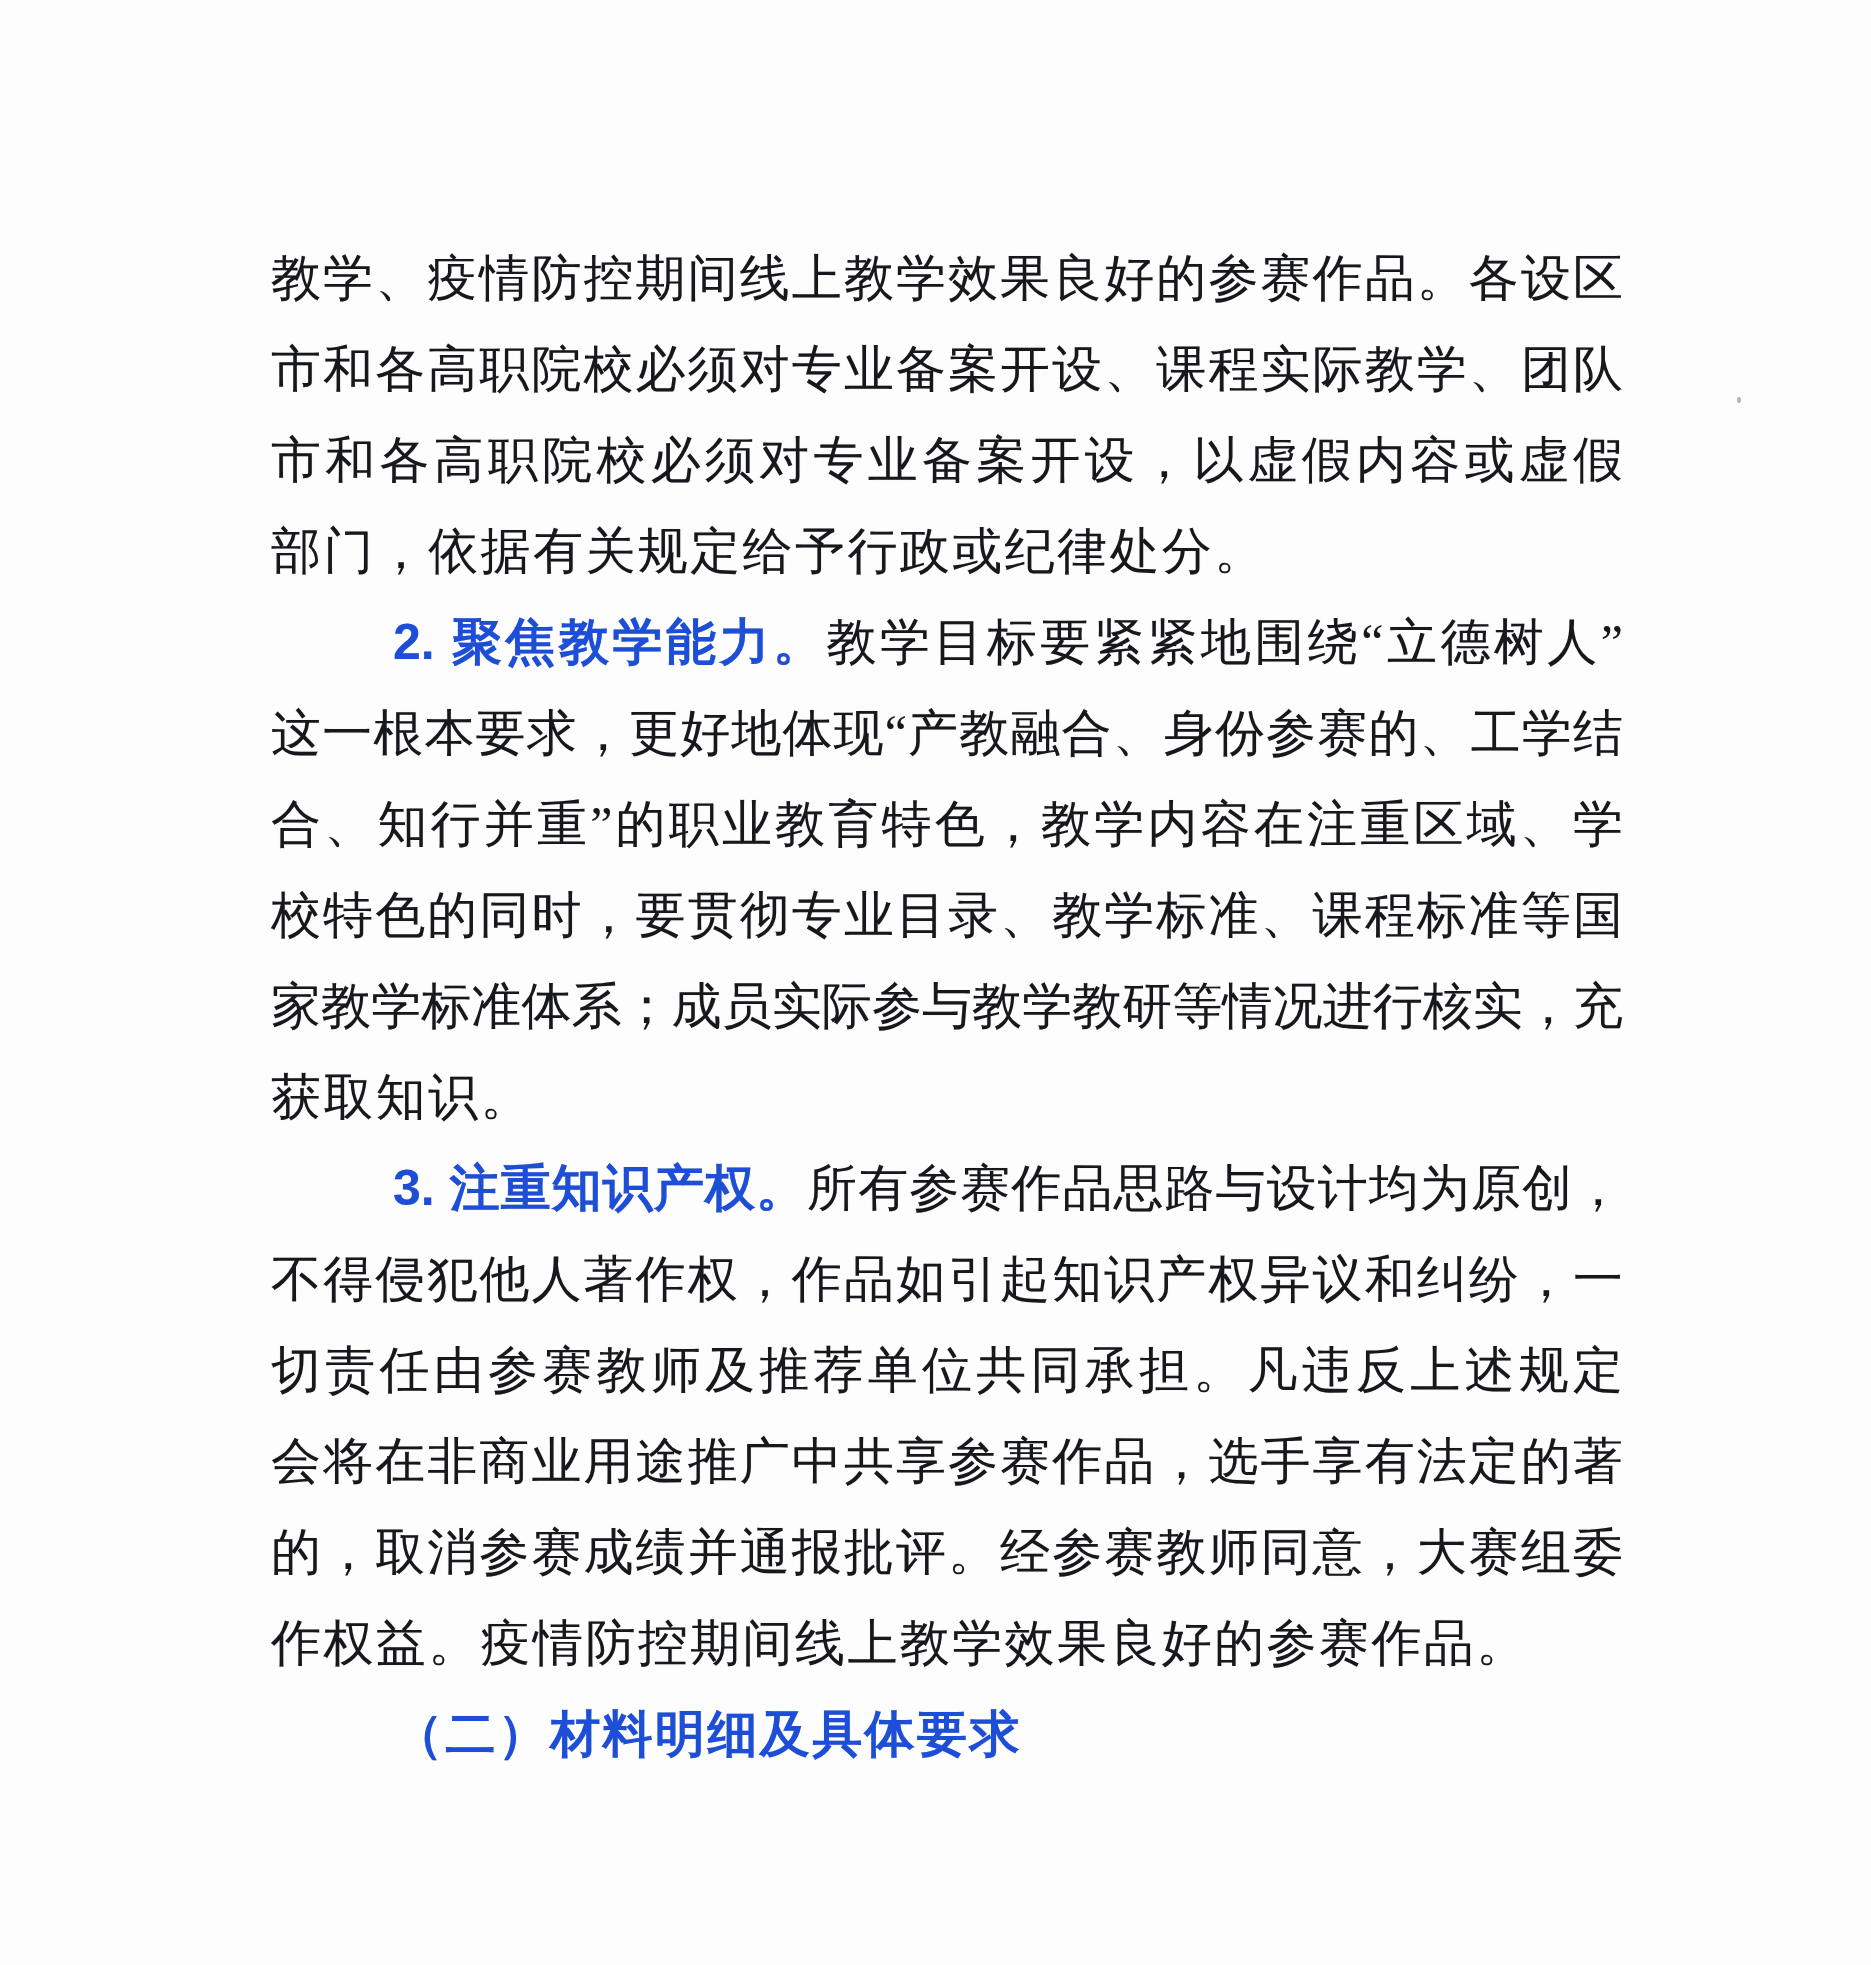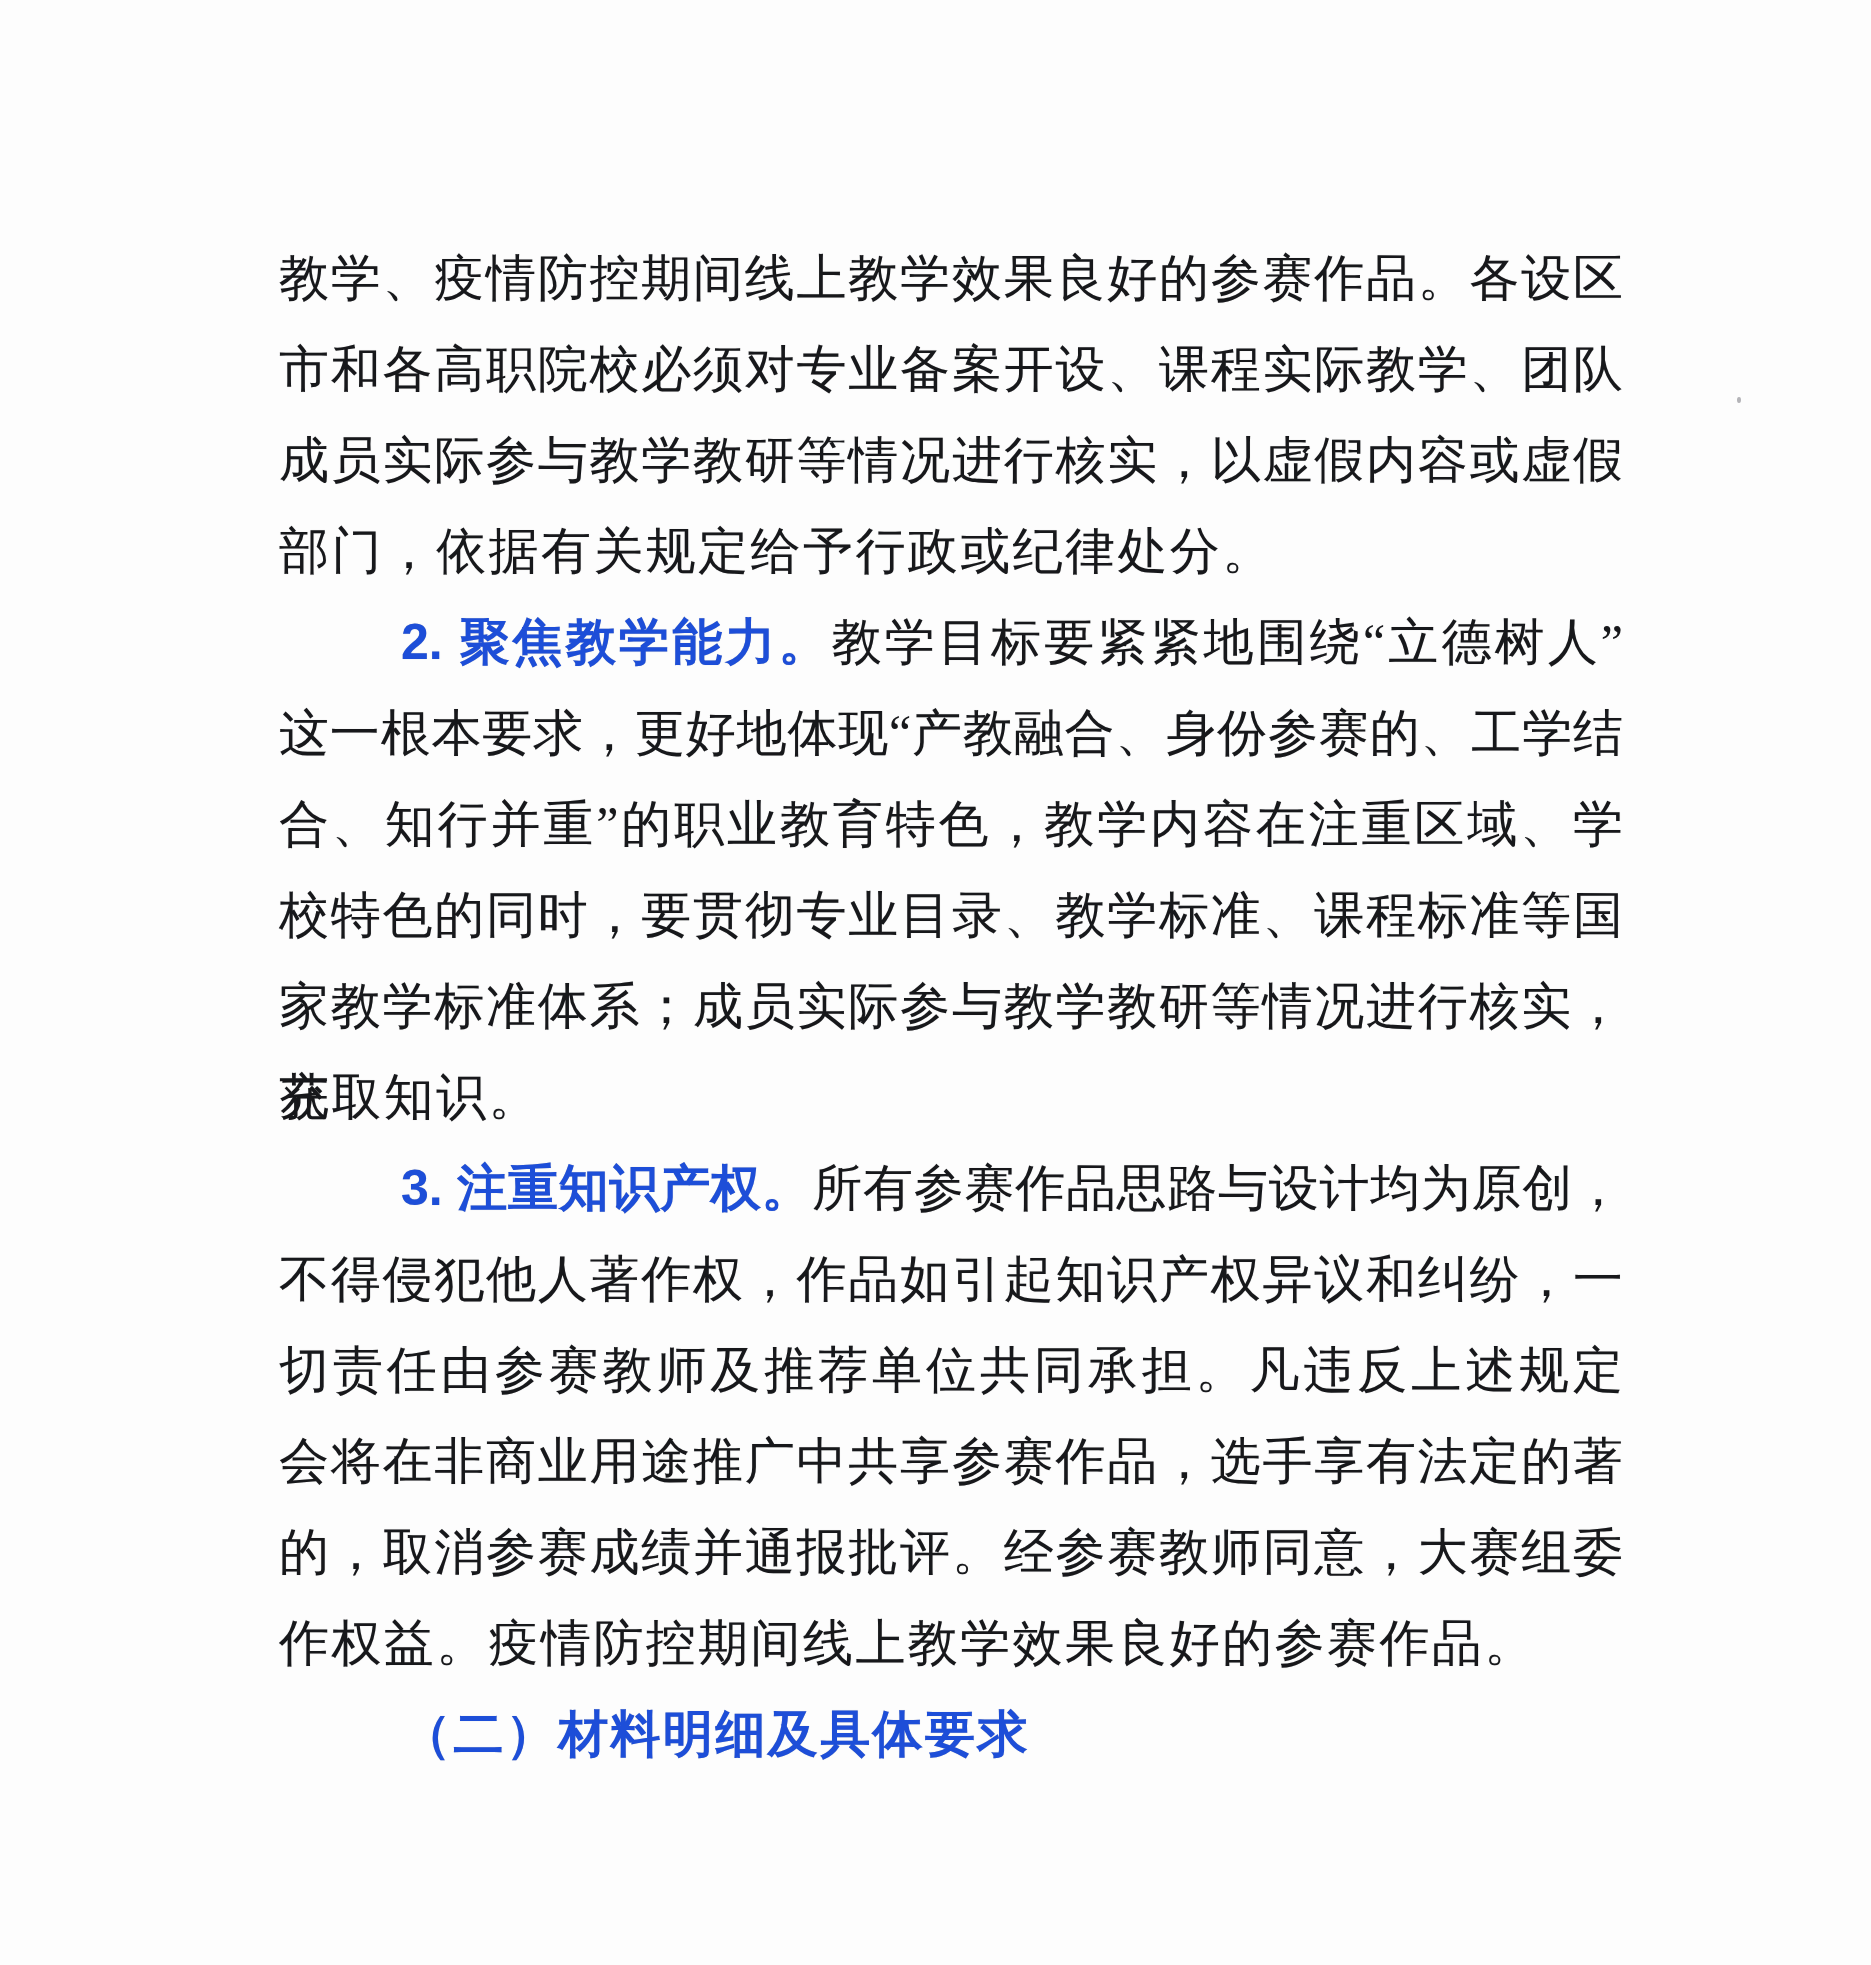--- a/index.html
+++ b/index.html
@@ -27,21 +27,20 @@
   }
   .line {
     height: 91px;
     line-height: 91px;
     font-size: 50px;
     color: #17181b;
     letter-spacing: 2.4px;
     white-space: nowrap;
     text-shadow: 0 0 0.8px rgba(25,25,30,0.28);
     word-break: keep-all;
-    margin-left: 8px;
   }
   .line.just {
     letter-spacing: 0;
     white-space: normal;
     text-align: justify;
     text-align-last: justify;
   }
   .line.ind {
     padding-left: 122px;
   }
@@ -61,21 +60,21 @@
 </style>
 </head>
 <body>
 
 <div class="page">
 
   <main class="text-block">
 
   <div class="line just"><span>教学、疫情防控期间线上教学效果良好的参赛作品。各设区</span></div>
       <div class="line just"><span>市和各高职院校必须对专业备案开设、课程实际教学、团队</span></div>
-      <div class="line just"><span>成员实际参与教学教研等情况进行核实，以虚假内容或虚假</span></div>
+      <div class="line just"><span>市和各高职院校必须对专业备案开设，以虚假内容或虚假</span></div>
       <div class="line"><span>部门，依据有关规定给予行政或纪律处分。</span></div>
       <div class="line just ind"><span class="hd">2. 聚焦教学能力。</span><span>教学目标要紧紧地围绕“立德树人”</span></div>
       <div class="line just"><span>这一根本要求，更好地体现“产教融合、身份参赛的、工学结</span></div>
       <div class="line just"><span>合、知行并重”的职业教育特色，教学内容在注重区域、学</span></div>
       <div class="line just"><span>校特色的同时，要贯彻专业目录、教学标准、课程标准等国</span></div>
       <div class="line just"><span>家教学标准体系；成员实际参与教学教研等情况进行核实，充</span></div>
       <div class="line"><span>获取知识。</span></div>
       <div class="line just ind"><span class="hd">3. 注重知识产权。</span><span>所有参赛作品思路与设计均为原创，</span></div>
       <div class="line just"><span>不得侵犯他人著作权，作品如引起知识产权异议和纠纷，一</span></div>
       <div class="line just"><span>切责任由参赛教师及推荐单位共同承担。凡违反上述规定</span></div>

